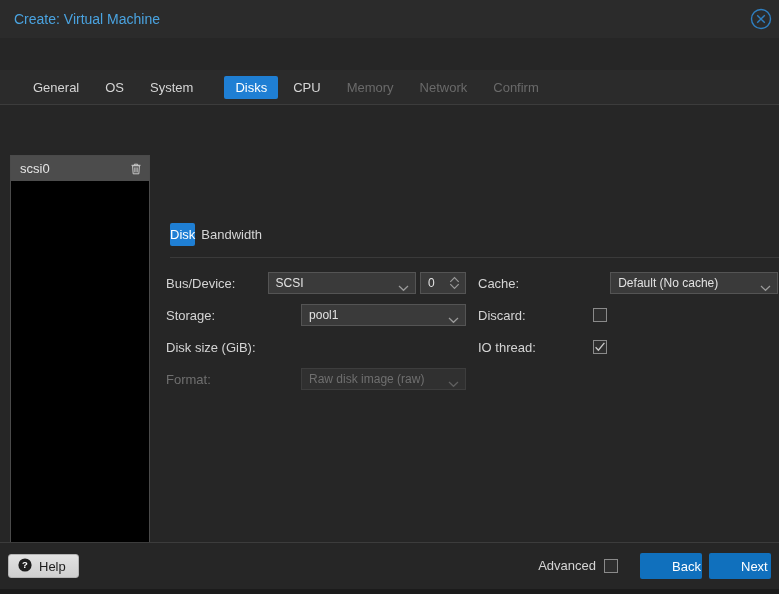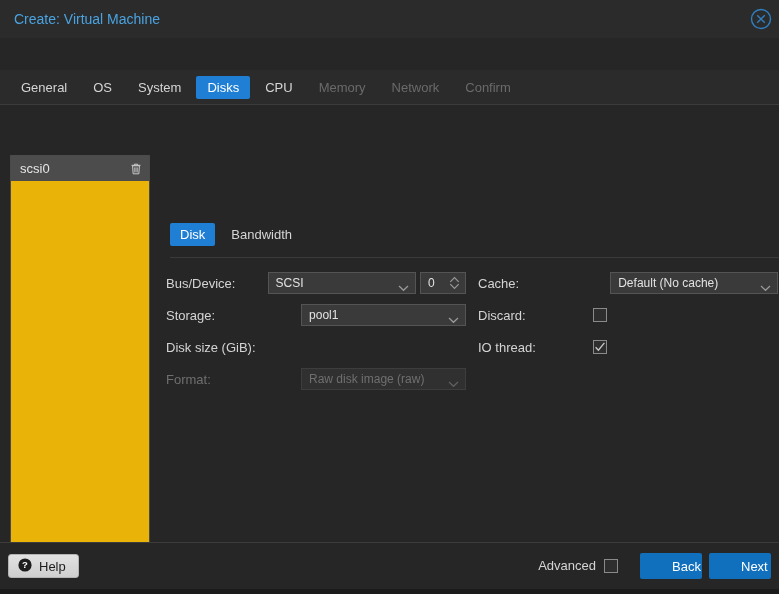--- a/index.html
+++ b/index.html
@@ -50,56 +50,57 @@
     cursor: pointer;
   }
 
   
   .tabbar {
     height: 34px;
     background: #2b2b2b;
     border-bottom: 1px solid #3c3c3c;
     display: flex;
     align-items: center;
-    padding-left: 10px;
+    padding-left: 22px;
     flex: 0 0 auto;
   }
   .tab {
     padding: 4px 11px;
     margin-right: 4px;
     font-size: 13px;
     color: #d5d5d5;
     border-radius: 2px;
     cursor: pointer;
     white-space: nowrap;
   }
   .tab.active {
     background: #1f7fd4;
     color: #ffffff;
+    margin-left: 16px;
   }
   .tab.disabled {
     color: #6a6a6a;
     cursor: default;
   }
 
   
   .body {
     flex: 1 1 auto;
     position: relative;
     background: #262626;
   }
 
   
   .devlist {
     position: absolute;
     left: 10px;
     top: 18px;
     width: 140px;
     height: 422px;
-    background: #eab308;
+    background: #000000;
     border: 1px solid #4a4a4a;
     box-sizing: border-box;
   }
   .dev-row {
     height: 25px;
     background: #4c4c4c;
     display: flex;
     align-items: center;
     padding: 0 6px 0 9px;
     box-sizing: border-box;
@@ -145,21 +146,21 @@
   }
   .subtabs {
     position: absolute;
     left: 10px;
     top: 86px;
     display: flex;
     align-items: center;
     gap: 6px;
   }
   .subtab {
-    padding: 4px 10px;
+    padding: 4px 0;
     font-size: 13px;
     color: #d5d5d5;
     border-radius: 2px;
     cursor: pointer;
   }
   .subtab.active {
     background: #1f7fd4;
     color: #fff;
   }
   .subtab-rule {

